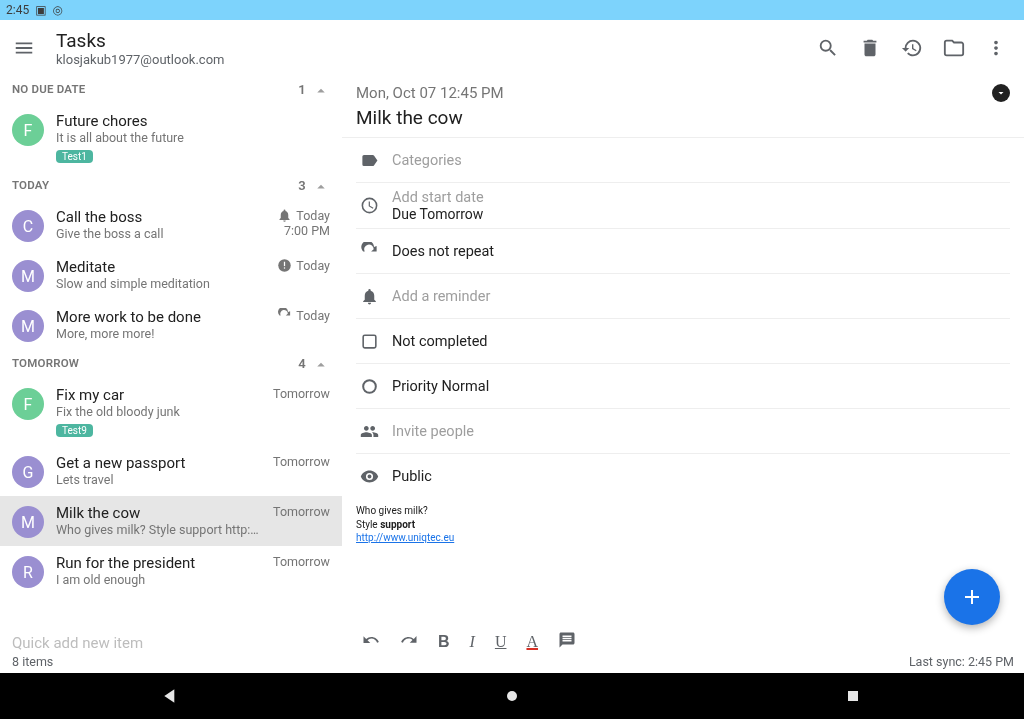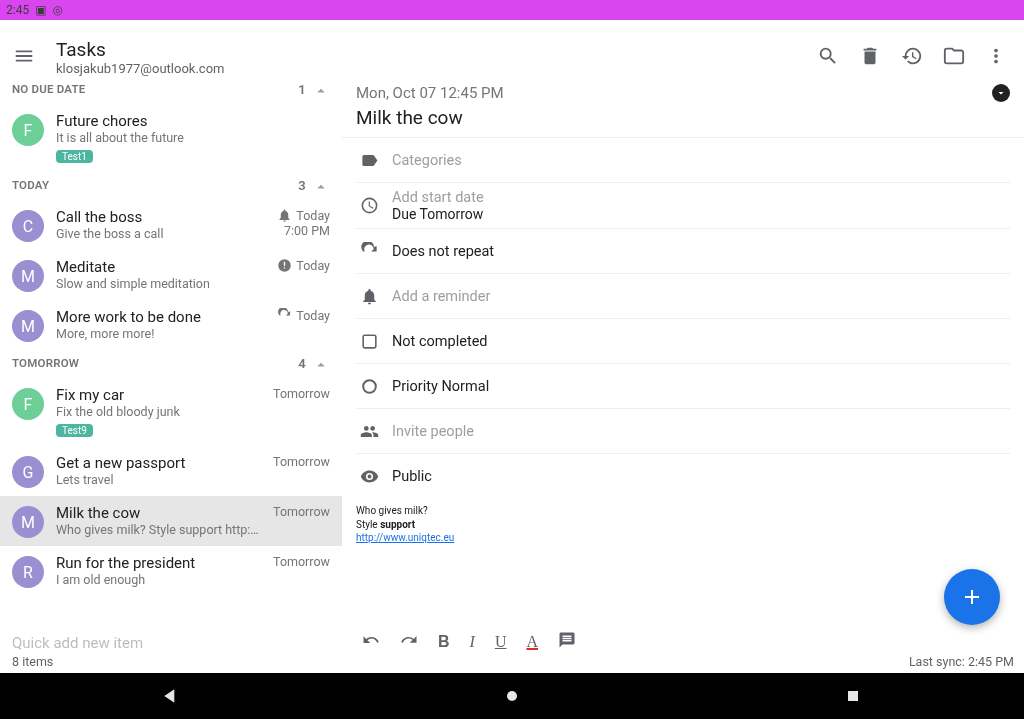--- a/index.html
+++ b/index.html
@@ -1,22 +1,22 @@
 <!DOCTYPE html>
 <html><head>
 <meta charset="utf-8">
 <style>
   html,body{margin:0;padding:0;font-family:Roboto,Arial,sans-serif;background:#fff;color:#212121;height:100%;width:1024px;overflow:hidden}
-  .status-bar{height:20px;background:#d946ef;display:flex;justify-content:space-between;align-items:center;padding:0 6px;font-size:12px;color:#3c3c3c}
+  .status-bar{height:20px;background:#7dd3fc;display:flex;justify-content:space-between;align-items:center;padding:0 6px;font-size:12px;color:#3c3c3c}
   .status-left,.status-right{display:flex;align-items:center;gap:6px}
   .status-left span,.status-right span{display:inline-flex}
   .app{position:relative;height:653px;display:flex;flex-direction:column}
 
   
-  .app-bar{display:flex;align-items:flex-end;height:56px;padding:0 4px}
+  .app-bar{display:flex;align-items:center;height:56px;padding:0 4px}
   .icon-btn{width:40px;height:40px;display:inline-flex;align-items:center;justify-content:center;border-radius:20px;cursor:pointer;color:#5f6368}
   .icon-btn svg{width:22px;height:22px;fill:#5f6368}
   .title-block{display:flex;flex-direction:column;margin-left:12px;flex:1}
   .title{font-size:19px;color:#212121}
   .subtitle{font-size:13px;color:#5f6368}
   .bar-actions{display:flex;align-items:center;gap:2px;margin-right:4px}
 
   
   .two-pane{flex:1;display:flex;min-height:0}
   .left{width:342px;display:flex;flex-direction:column;overflow:hidden}

